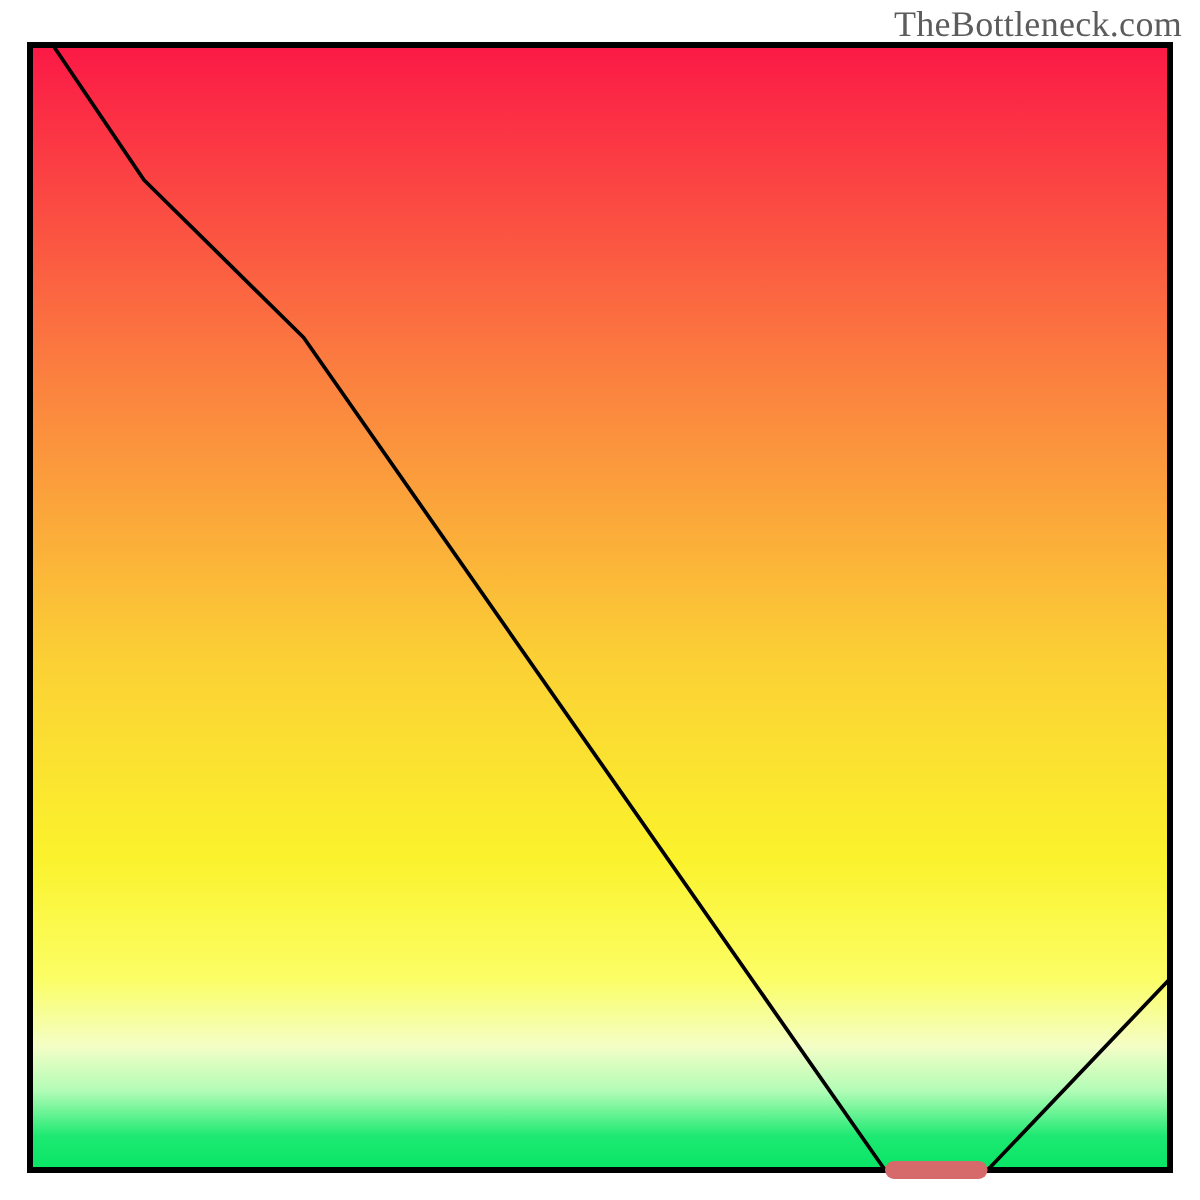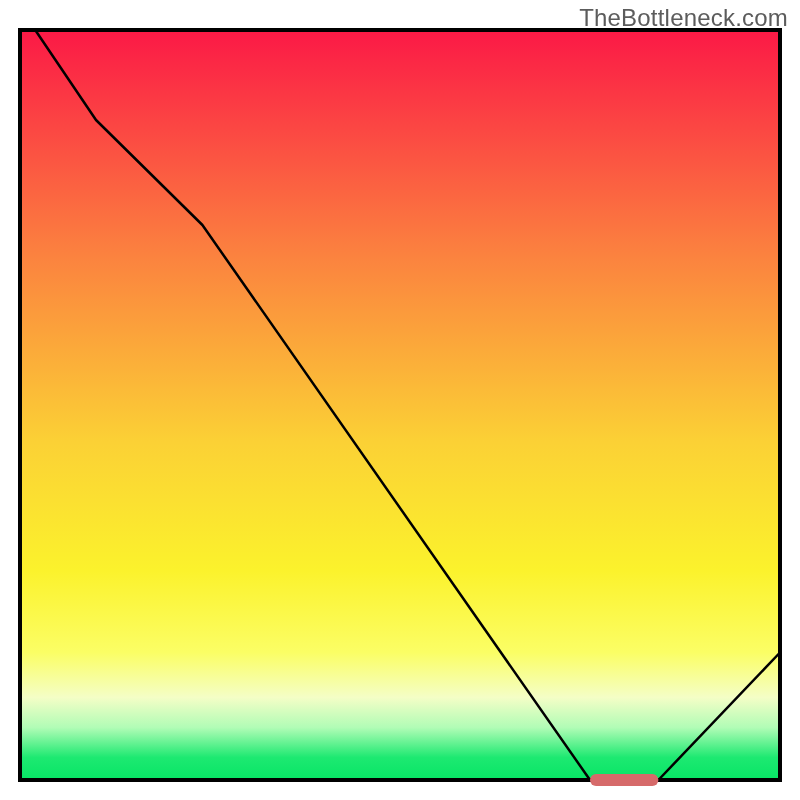--- a/index.html
+++ b/index.html
@@ -8,20 +8,21 @@
     width: 800px;
     height: 800px;
     overflow: hidden;
     background: #ffffff;
     font-family: Arial, Helvetica, sans-serif;
   }
   .chart-container {
     position: relative;
     width: 800px;
     height: 800px;
+    font-family: Liberation Serif, serif;
   }
   .watermark {
     position: absolute;
     top: 4px;
     right: 12px;
     font-size: 24px;
     font-weight: 500;
     color: #5c5c5c;
     z-index: 10;
     letter-spacing: 0.2px;

